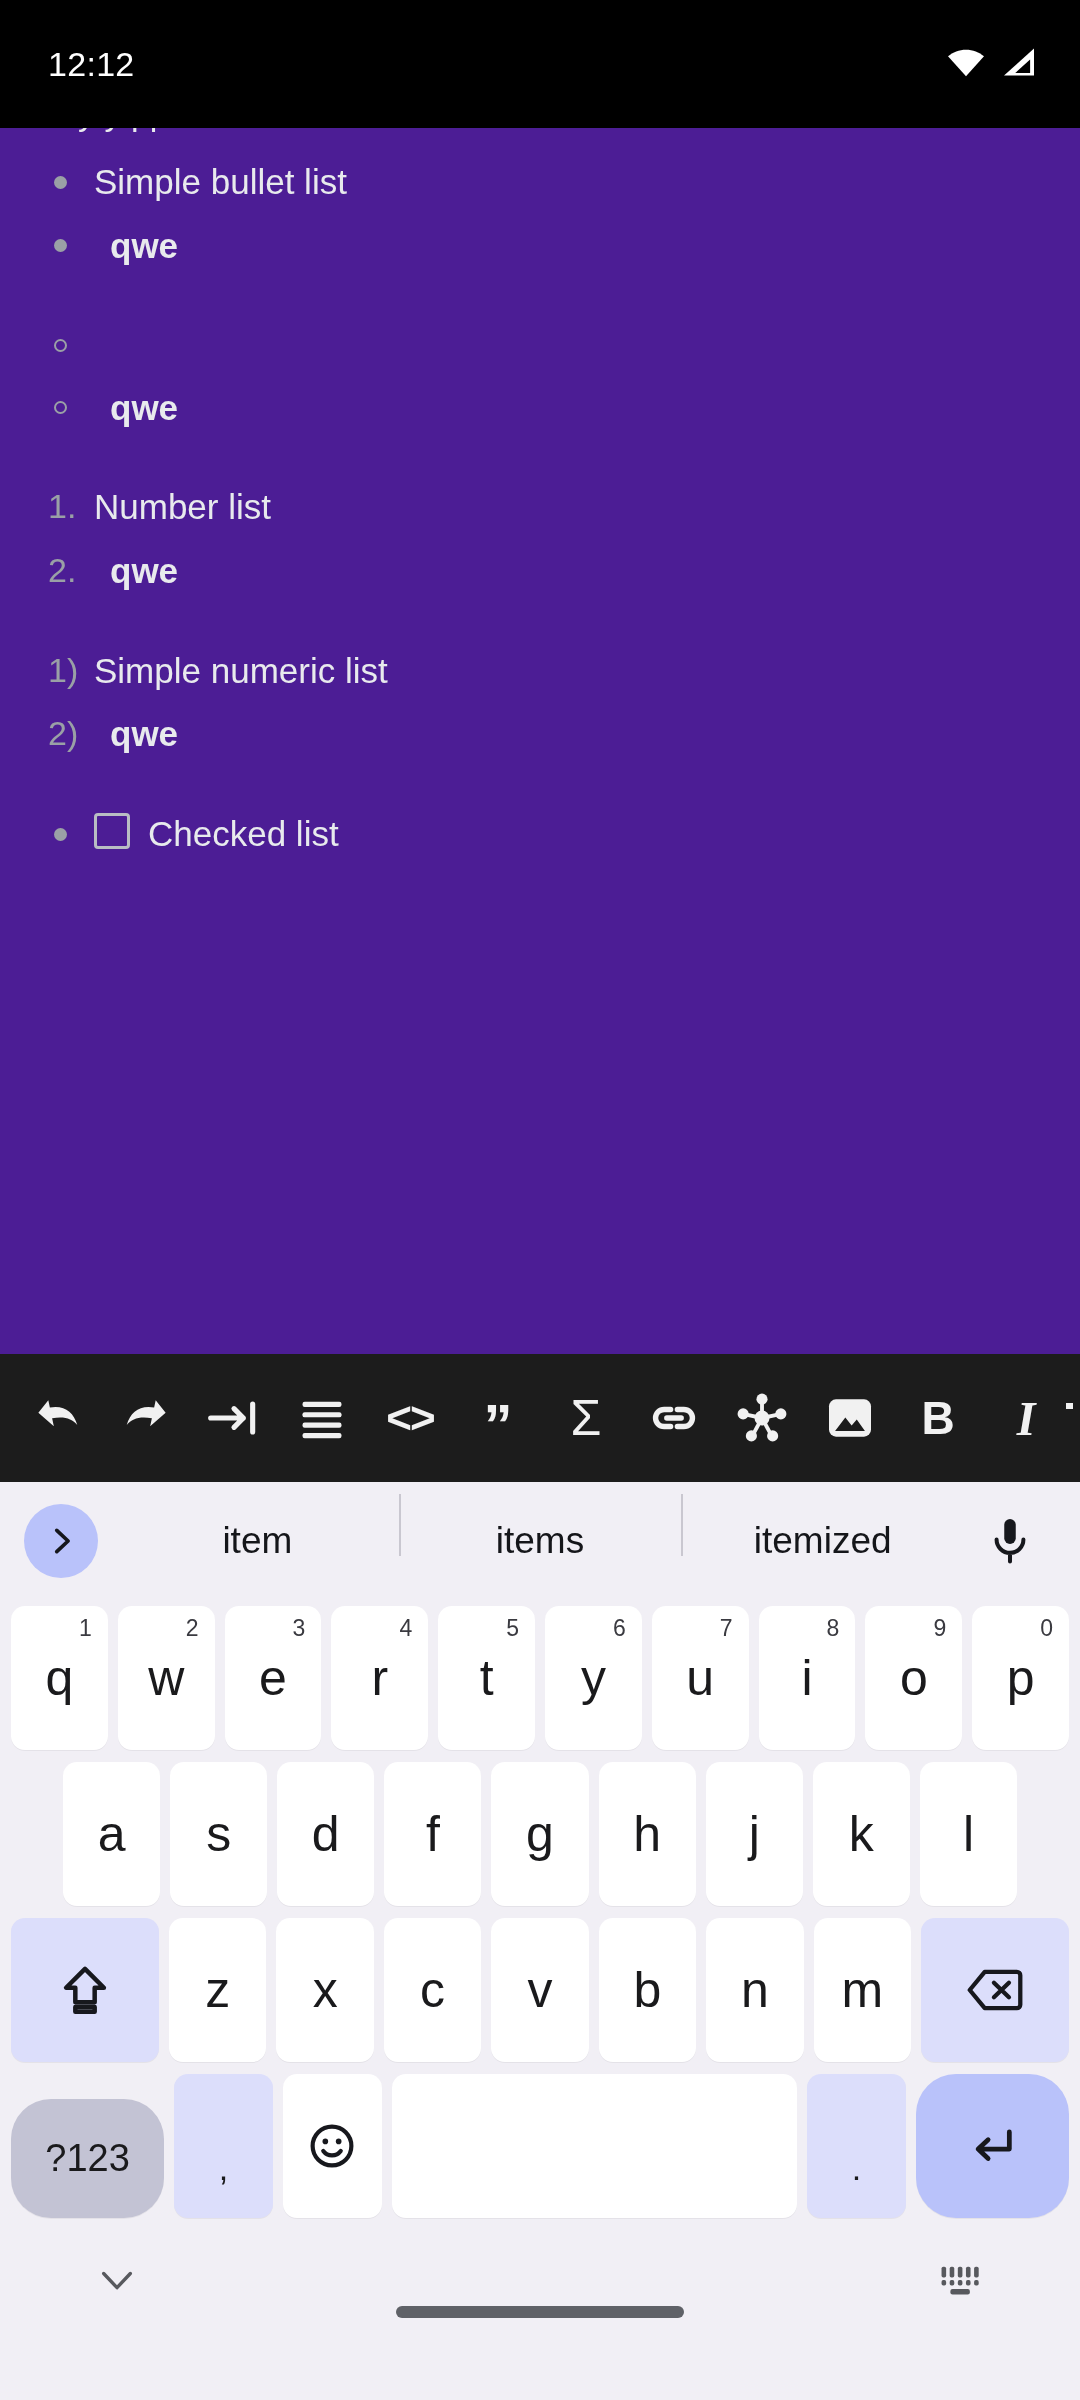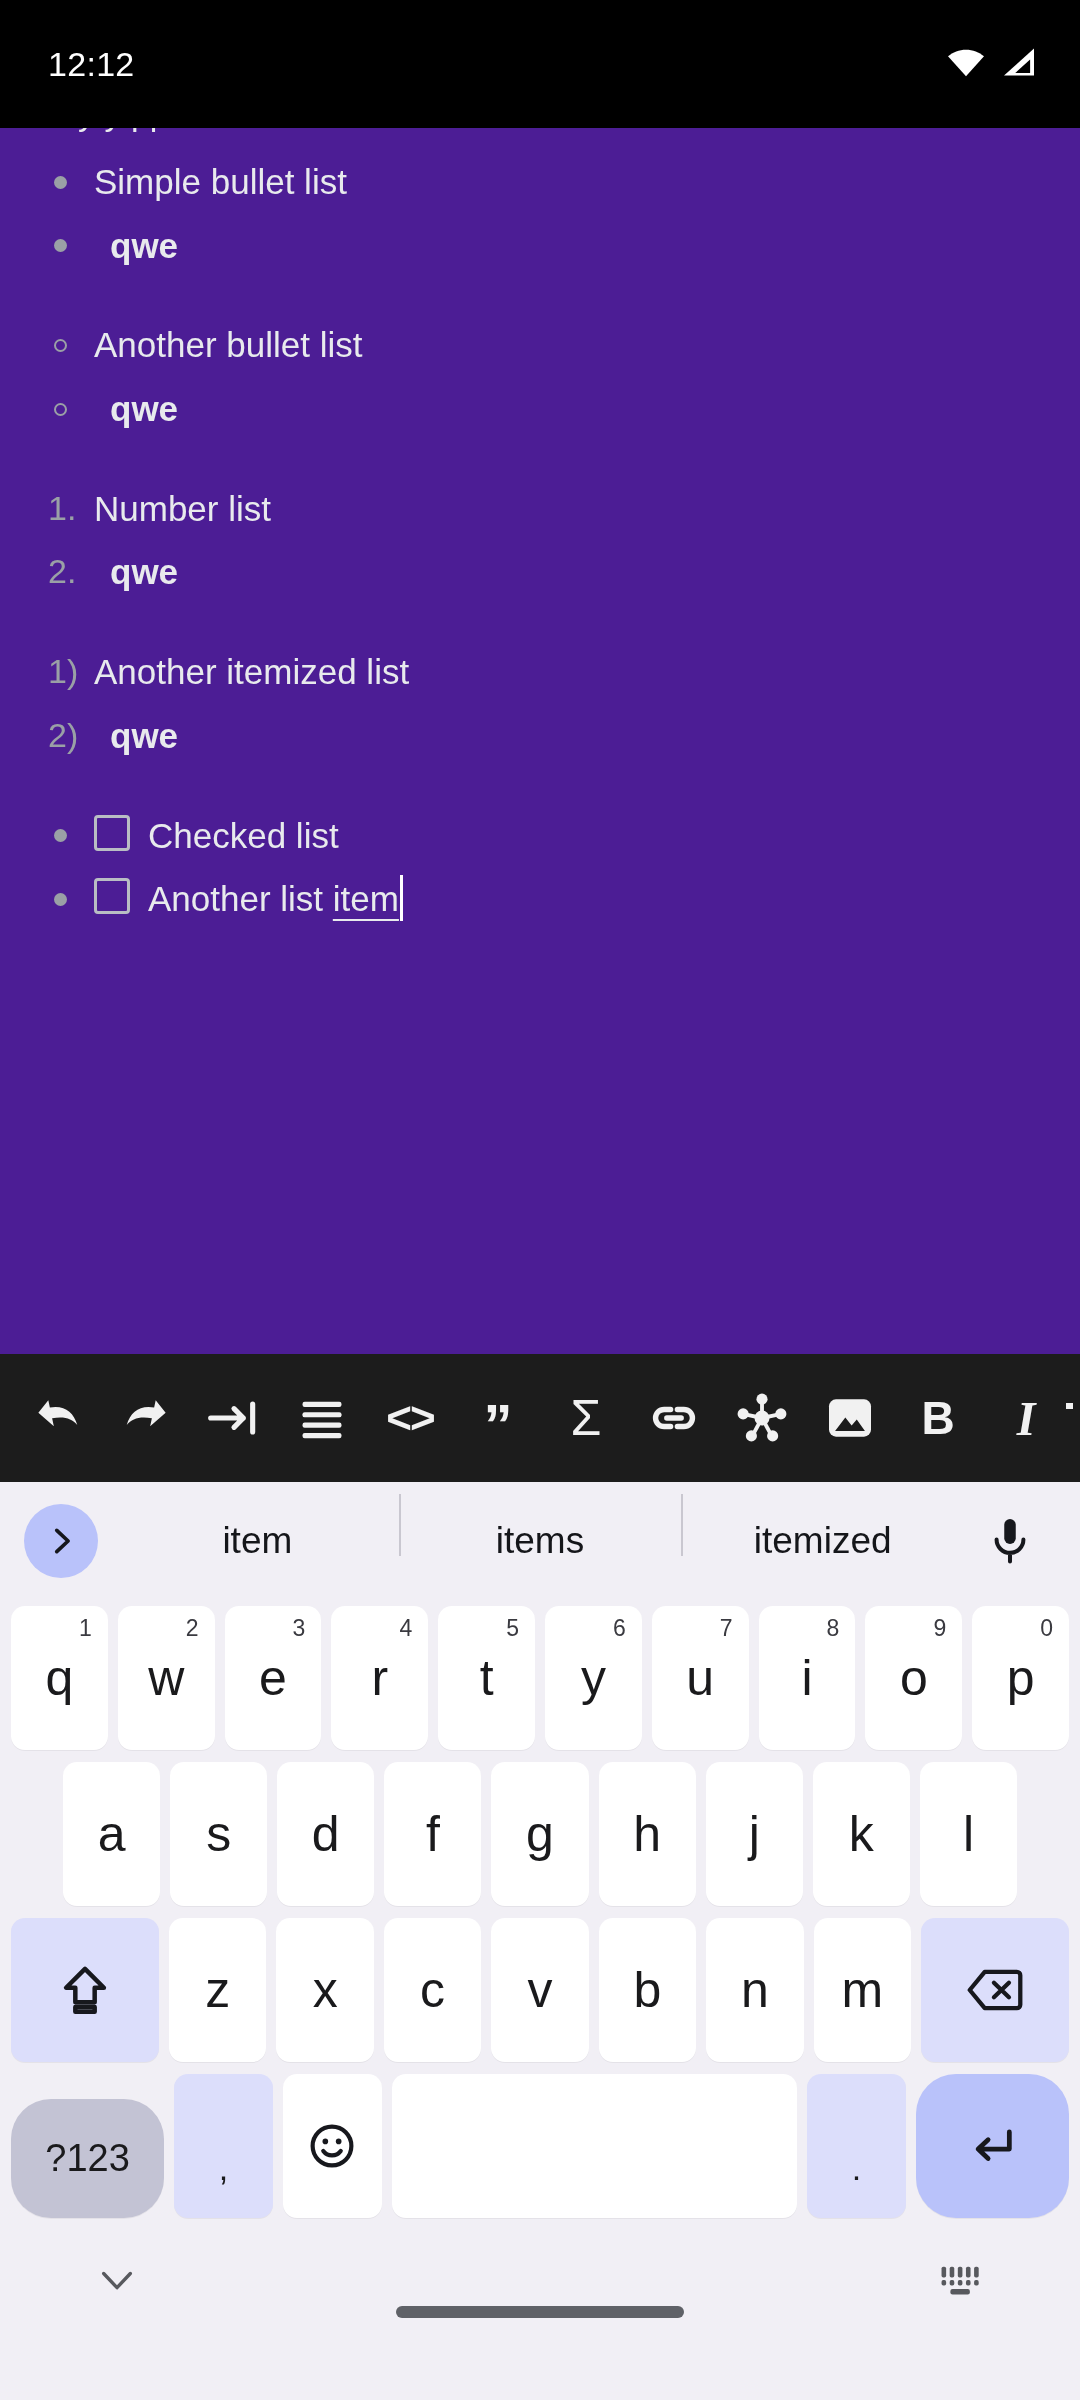--- a/index.html
+++ b/index.html
@@ -182,21 +182,20 @@
         </div>
         <div class="li">
           <span class="marker dot"><i class="bullet-filled"></i></span>
           <span class="li-text indent">qwe</span>
         </div>
       </div>
 
       <div class="block">
         <div class="li">
           <span class="marker dot"><i class="bullet-hollow"></i></span>
-          <span class="li-text">Another bullet list</span>
         </div>
         <div class="li">
           <span class="marker dot"><i class="bullet-hollow"></i></span>
           <span class="li-text indent">qwe</span>
         </div>
       </div>
 
       <div class="block">
         <div class="li">
           <span class="marker num">1.</span>
@@ -204,38 +203,33 @@
         </div>
         <div class="li">
           <span class="marker num">2.</span>
           <span class="li-text indent">qwe</span>
         </div>
       </div>
 
       <div class="block">
         <div class="li">
           <span class="marker num">1)</span>
-          <span class="li-text">Another itemized list</span>
+          <span class="li-text">Simple numeric list</span>
         </div>
         <div class="li">
           <span class="marker num">2)</span>
           <span class="li-text indent">qwe</span>
         </div>
       </div>
 
       <div class="block">
         <div class="li">
           <span class="marker dot"><i class="bullet-filled"></i></span>
           <span class="checkbox"></span>
           <span class="li-text">Checked list</span>
-        </div>
-        <div class="li">
-          <span class="marker dot"><i class="bullet-filled"></i></span>
-          <span class="checkbox"></span>
-          <span class="li-text"><span>Another list </span><span class="composing">item</span><i class="caret"></i></span>
         </div>
       </div>
 
     </div>
   </div>
 
   <div class="toolbar">
     <div class="tb-btn">
       <svg width="58" height="58" viewBox="0 0 24 24">
           <path fill="#f1f1f1" d="M4.5 8.2 9.6 4v3.1c6 .2 9.2 3.8 9.6 9.4-1.6-3.1-4.5-4.7-9.6-4.9v3.4z" transform="rotate(-12 12 12)"></path>

